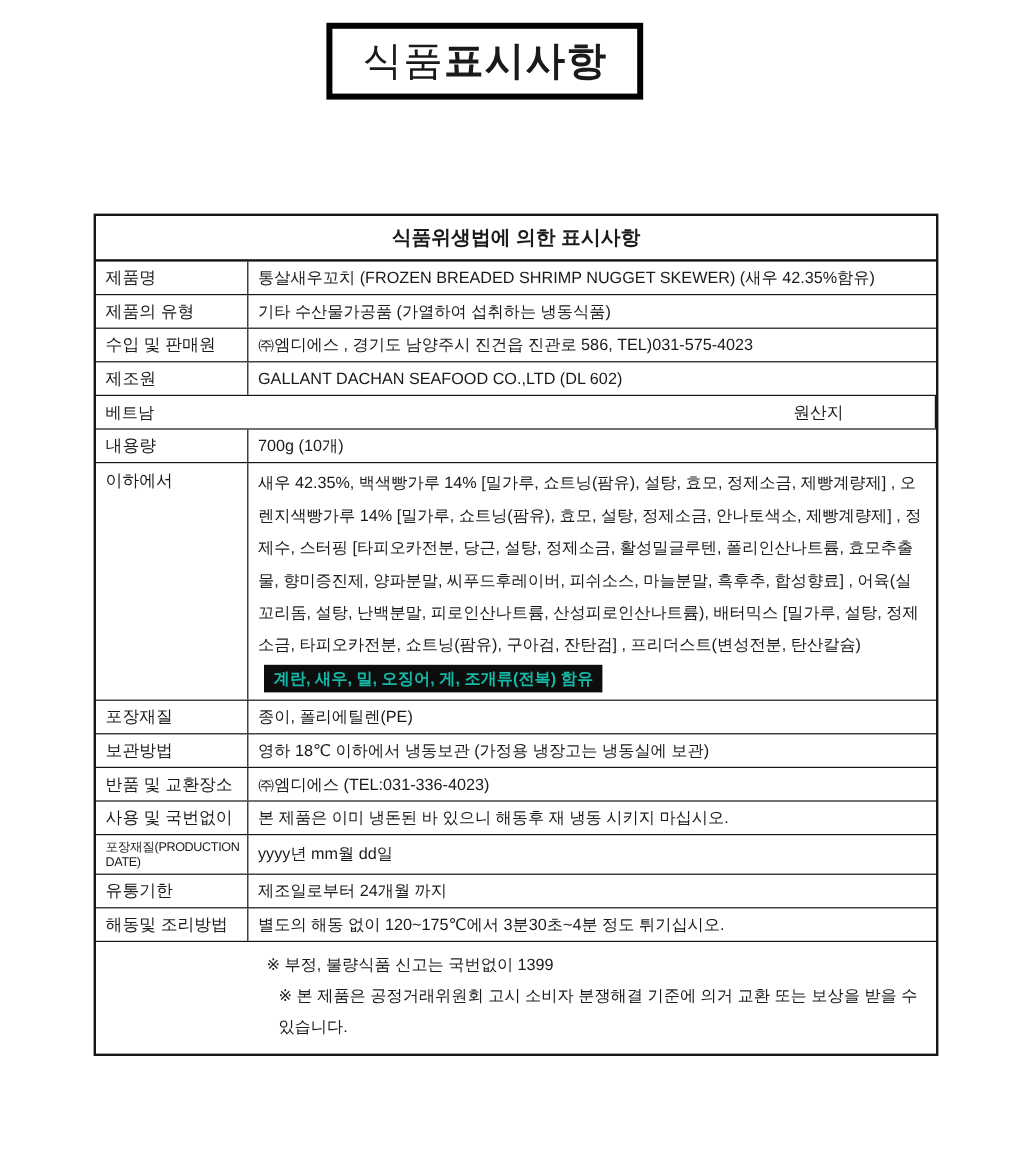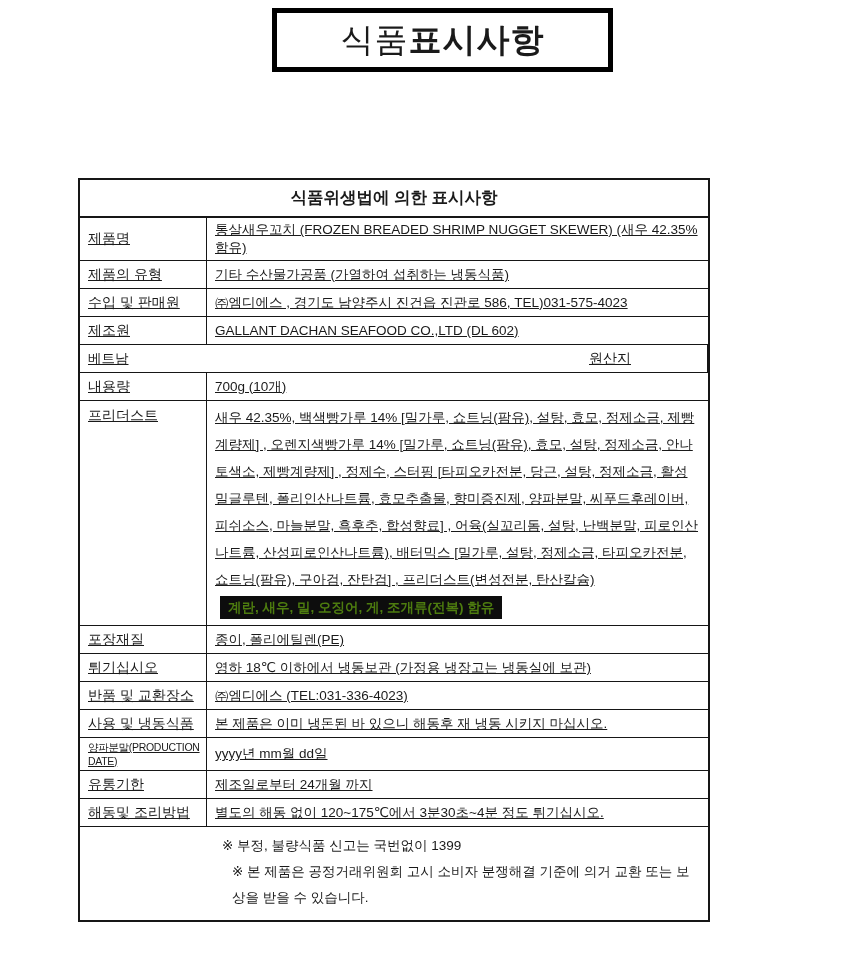--- a/index.html
+++ b/index.html
@@ -2,50 +2,50 @@
 <html><head>
 <meta charset="utf-8">
 <style>
   html,body{margin:0;padding:0;background:#fff;}
   body{
     position:relative;width:860px;height:972px;
     font-family:"Liberation Sans","DejaVu Sans",sans-serif;
     color:#1a1a1a;-webkit-font-smoothing:antialiased;
   }
   .title-box{
-    position:absolute;left:272px;top:8px;width:341px;height:64px;
+    position:absolute;left:272px;top:19px;width:264px;height:64px;
     border:5px solid #000;box-sizing:border-box;
     display:flex;align-items:center;justify-content:center;
     font-size:33px;letter-spacing:1px;background:#fff;
   }
   .title-box .bold{font-weight:bold;}
   .info-table{
-    position:absolute;left:78px;top:178px;width:632px;
+    position:absolute;left:78px;top:178px;width:704px;
     border:2px solid #161616;box-sizing:border-box;background:#fff;
   }
   .thead{
     text-align:center;font-weight:bold;font-size:16.5px;
     padding:7px 0 7px 0;border-bottom:2px solid #161616;
   }
   .row{display:flex;border-bottom:1.5px solid #161616;min-height:27px;}
-  .cell{box-sizing:border-box;text-decoration:underline;}
+  .cell{box-sizing:border-box;}
   .cell.label{
     flex:0 0 127px;width:127px;border-right:1.5px solid #161616;
     padding:3px 4px 3px 8px;font-size:14px;
     display:flex;align-items:center;
   }
   .cell.label.label-small{font-size:10.5px;letter-spacing:-0.3px;}
   .cell.value{
     flex:1;padding:3px 8px;font-size:13.5px;
     display:flex;align-items:center;min-width:0;
   }
   .row.tall .cell.label{align-items:flex-start;padding-top:6px;}
   .row.tall .cell.value{display:block;line-height:27px;padding-top:3px;padding-bottom:5px;}
   .allergen-badge{
-    display:inline-block;background:#0d0d0d;color:#4d7c0f;font-weight:bold;
+    display:inline-block;background:#0d0d0d;color:#14b8a6;font-weight:bold;
     font-size:13.5px;line-height:21px;padding:1px 8px;margin-left:5px;
     vertical-align:middle;white-space:nowrap;
   }
   .tfoot{padding:6px 10px 9px 142px;font-size:13.5px;line-height:26px;}
   .tfoot .line2{padding-left:10px;}
 </style>
 </head>
 <body>
 
 <div class="title-box">
@@ -80,46 +80,46 @@
     <div class="cell value">베트남</div>
     <div class="cell label">원산지</div>
   </div>
 
   <div class="row">
     <div class="cell label">내용량</div>
     <div class="cell value">700g (10개)</div>
   </div>
 
   <div class="row tall">
-    <div class="cell label">프리더스트</div>
+    <div class="cell label">이하에서</div>
     <div class="cell value"><span>새우 42.35%, 백색빵가루 14%  [밀가루, 쇼트닝(팜유), 설탕, 효모, 정제소금, 제빵계량제] , 오렌지색빵가루 14%  [밀가루, 쇼트닝(팜유), 효모, 설탕, 정제소금, 안나토색소, 제빵계량제] , 정제수, 스터핑 [타피오카전분, 당근, 설탕, 정제소금, 활성밀글루텐, 폴리인산나트륨, 효모추출물, 향미증진제, 양파분말, 씨푸드후레이버, 피쉬소스, 마늘분말, 흑후추, 합성향료] , 어육(실꼬리돔, 설탕, 난백분말, 피로인산나트륨, 산성피로인산나트륨), 배터믹스 [밀가루, 설탕, 정제소금, 타피오카전분, 쇼트닝(팜유), 구아검, 잔탄검] , 프리더스트(변성전분, 탄산칼슘)</span><span class="allergen-badge">계란, 새우, 밀, 오징어, 게, 조개류(전복) 함유</span></div>
   </div>
 
   <div class="row">
     <div class="cell label">포장재질</div>
     <div class="cell value">종이, 폴리에틸렌(PE)</div>
   </div>
 
   <div class="row">
-    <div class="cell label">튀기십시오</div>
+    <div class="cell label">보관방법</div>
     <div class="cell value">영하 18℃ 이하에서 냉동보관  (가정용 냉장고는 냉동실에 보관)</div>
   </div>
 
   <div class="row">
     <div class="cell label">반품 및 교환장소</div>
     <div class="cell value">㈜엠디에스  (TEL:031-336-4023)</div>
   </div>
 
   <div class="row">
-    <div class="cell label">사용 및 냉동식품</div>
+    <div class="cell label">사용 및 국번없이</div>
     <div class="cell value">본 제품은 이미 냉돈된 바 있으니 해동후 재 냉동 시키지 마십시오.</div>
   </div>
 
   <div class="row">
-    <div class="cell label label-small">양파분말(PRODUCTION DATE)</div>
+    <div class="cell label label-small">포장재질(PRODUCTION DATE)</div>
     <div class="cell value">yyyy년 mm월 dd일</div>
   </div>
 
   <div class="row">
     <div class="cell label">유통기한</div>
     <div class="cell value">제조일로부터 24개월 까지</div>
   </div>
 
   <div class="row">
     <div class="cell label">해동및 조리방법</div>

